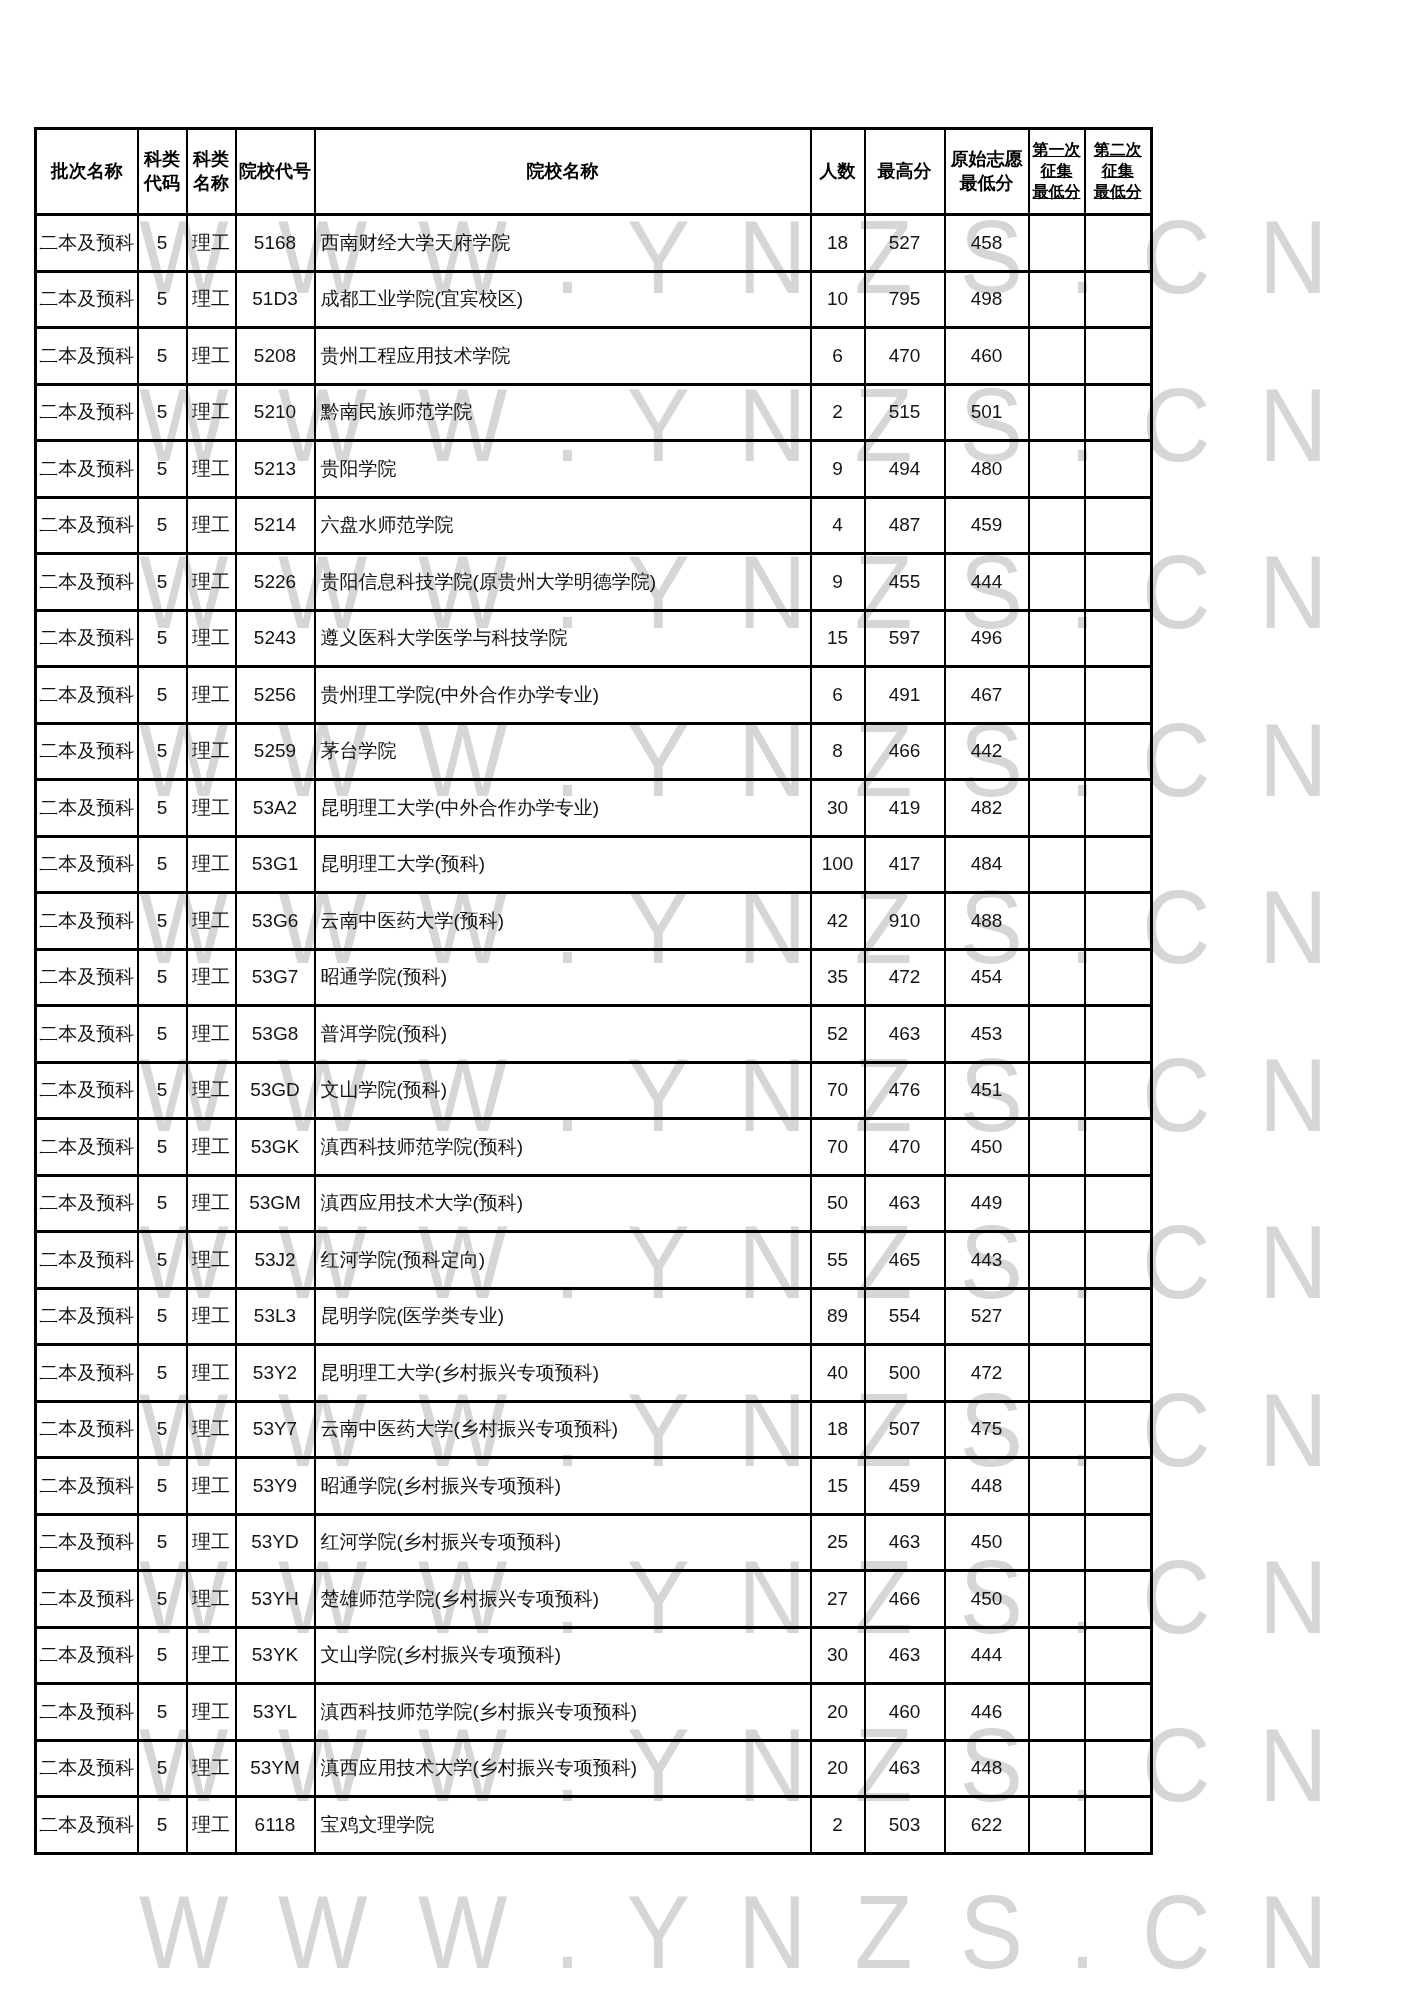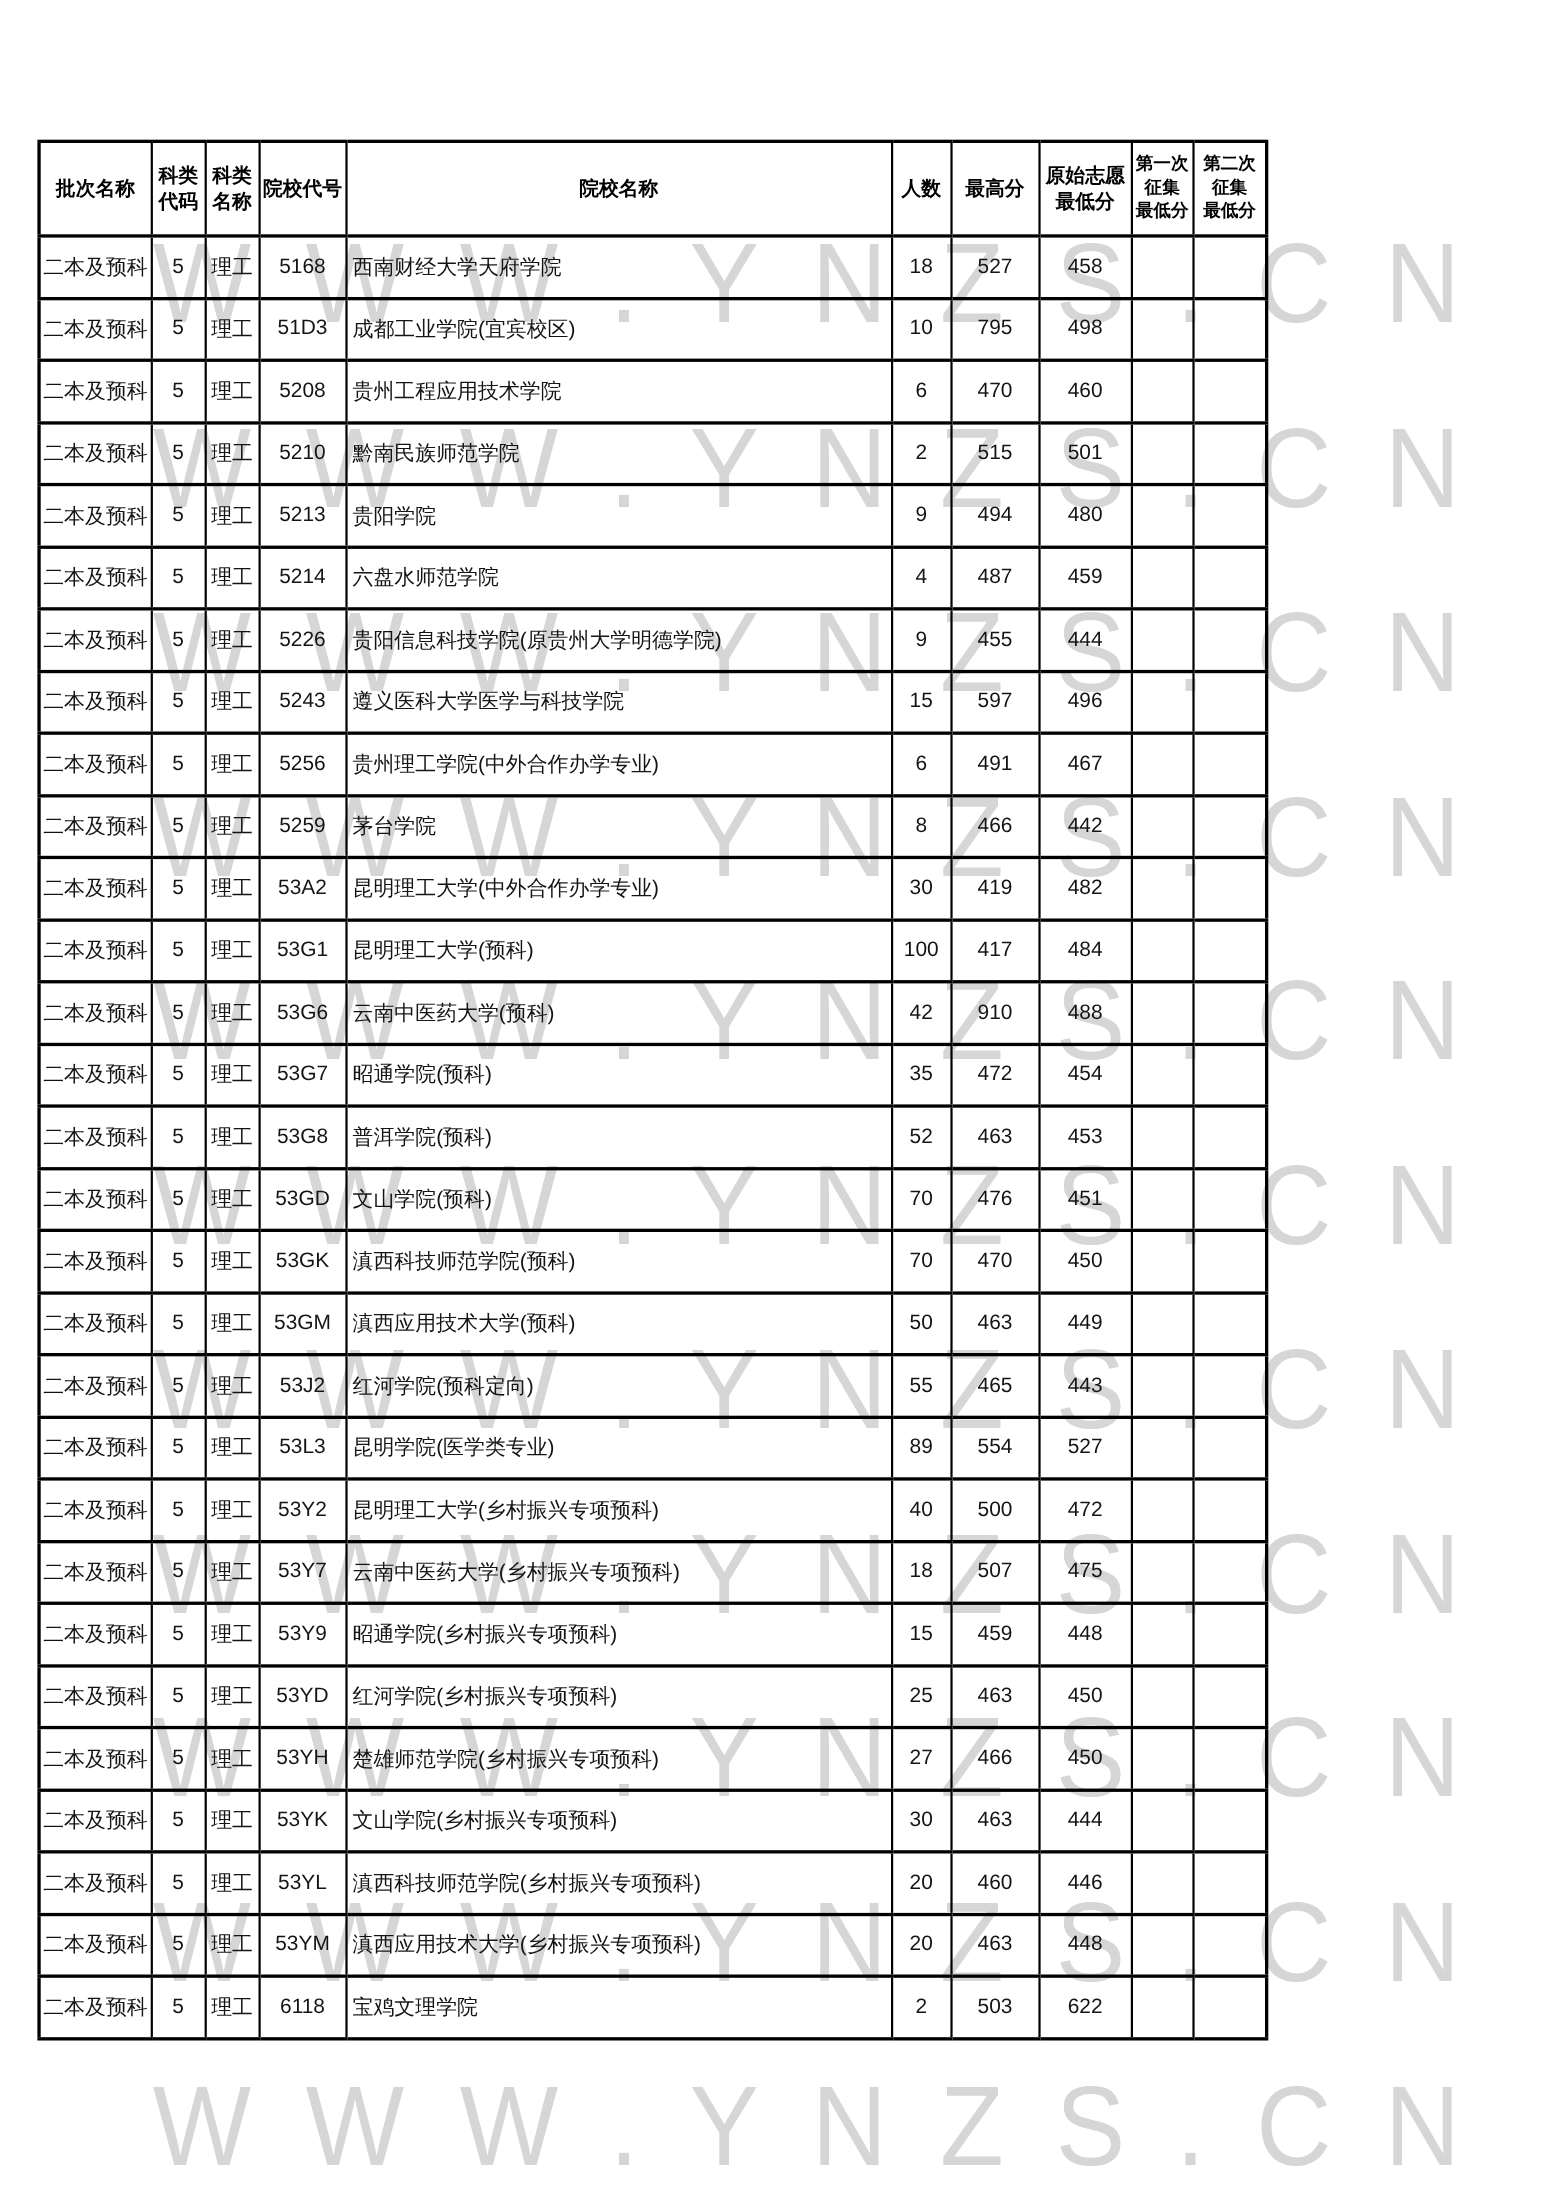--- a/index.html
+++ b/index.html
@@ -56,21 +56,21 @@
   }
   .score-table thead tr{height:86px;}
   .score-table tbody tr{height:56.5px;}
   .score-table th{
     font-size:18px;
     font-weight:bold;
     white-space:pre-line;
     line-height:1.3;
     color:#000;
   }
-  .score-table th.narrow{font-size:16px;}
+  .score-table th.narrow{font-size:16px;text-decoration:underline;}
   .score-table td{font-size:19px;}
   .score-table td.name-col{text-align:left;padding-left:5px;margin-top:44px;}
 </style>
 </head>
 <body>
 
 <div class="page">
 
   <div class="wm-layer">
       <div class="wm-stripe" style="top: 215px; color: rgb(214, 214, 214);">

